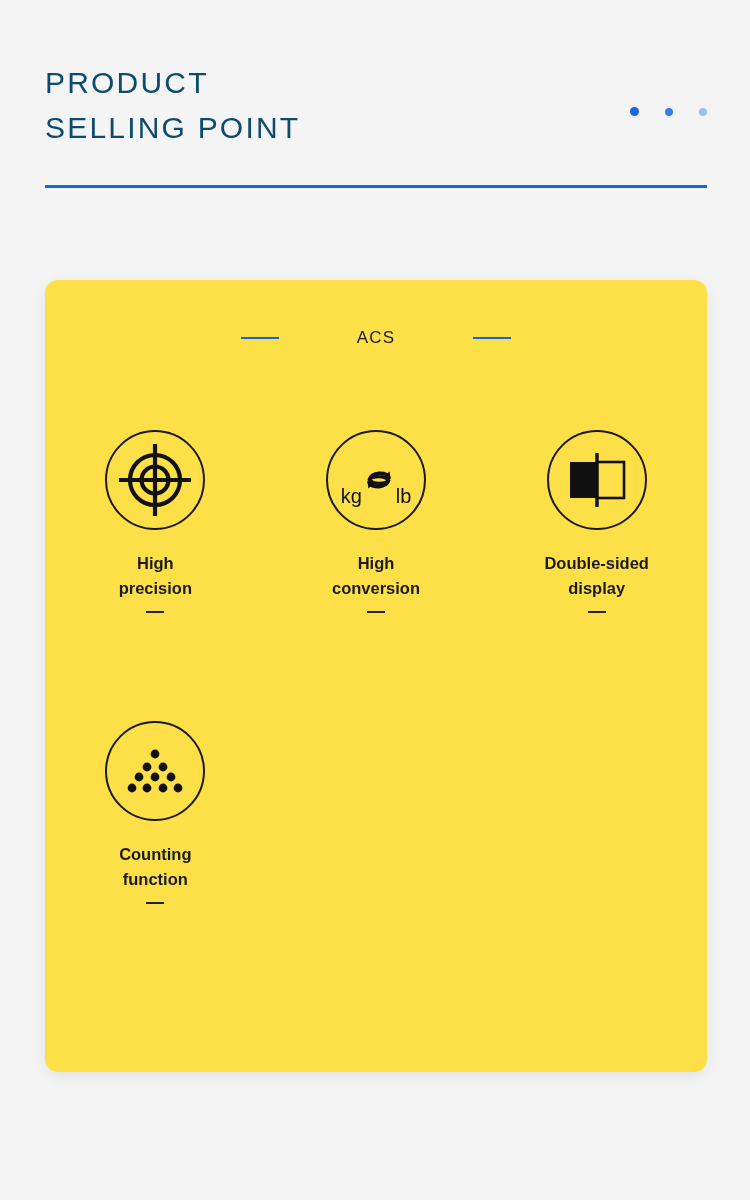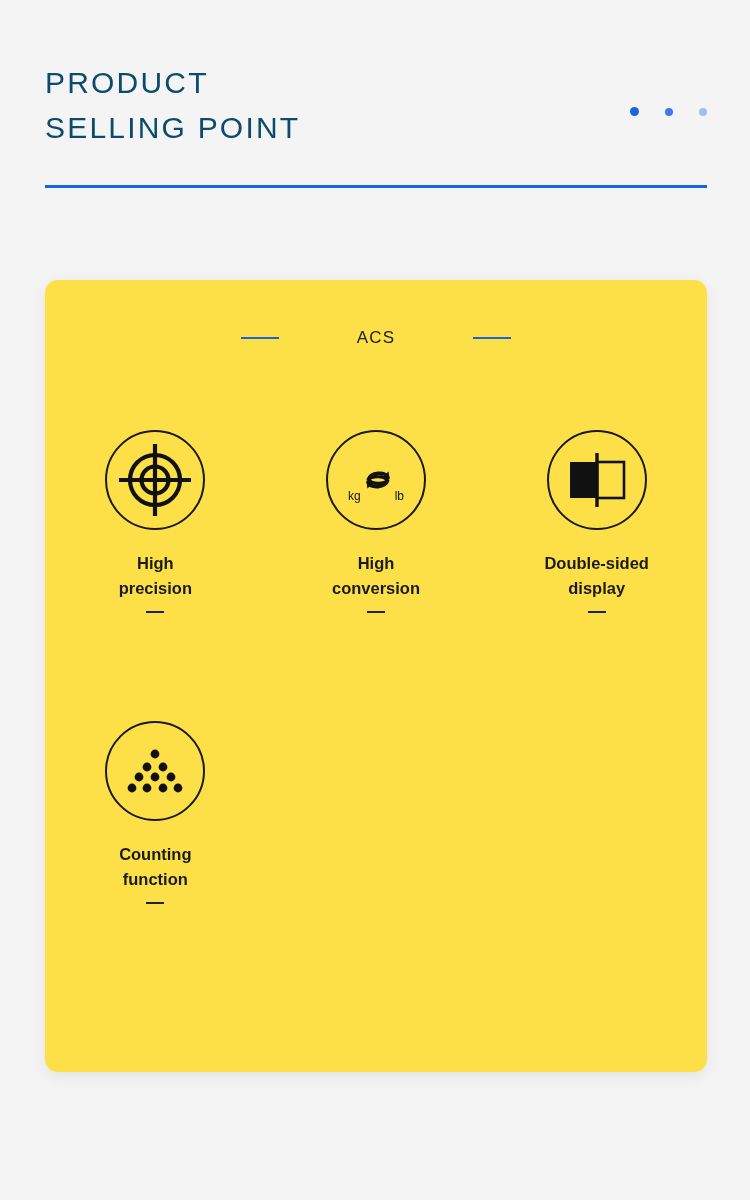--- a/index.html
+++ b/index.html
@@ -165,21 +165,21 @@
   }
 
   
   .unit-wrap {
     display: flex;
     align-items: center;
     justify-content: center;
     gap: 1px;
   }
   .unit-txt {
-    font-size: 12px;
+    font-size: 20px;
     color: #111;
     line-height: 1;
     margin-top: 32px;
   }
   .ico-cycle { width: 32px; height: 32px; }
 
   
   .ico-dual { width: 66px; height: 60px; }
 
   

